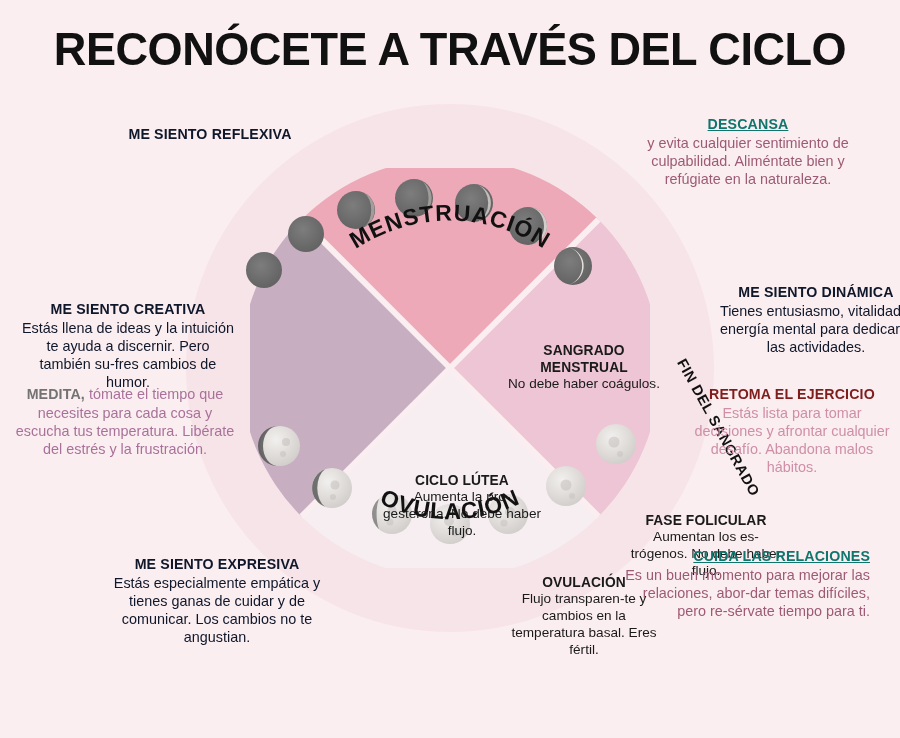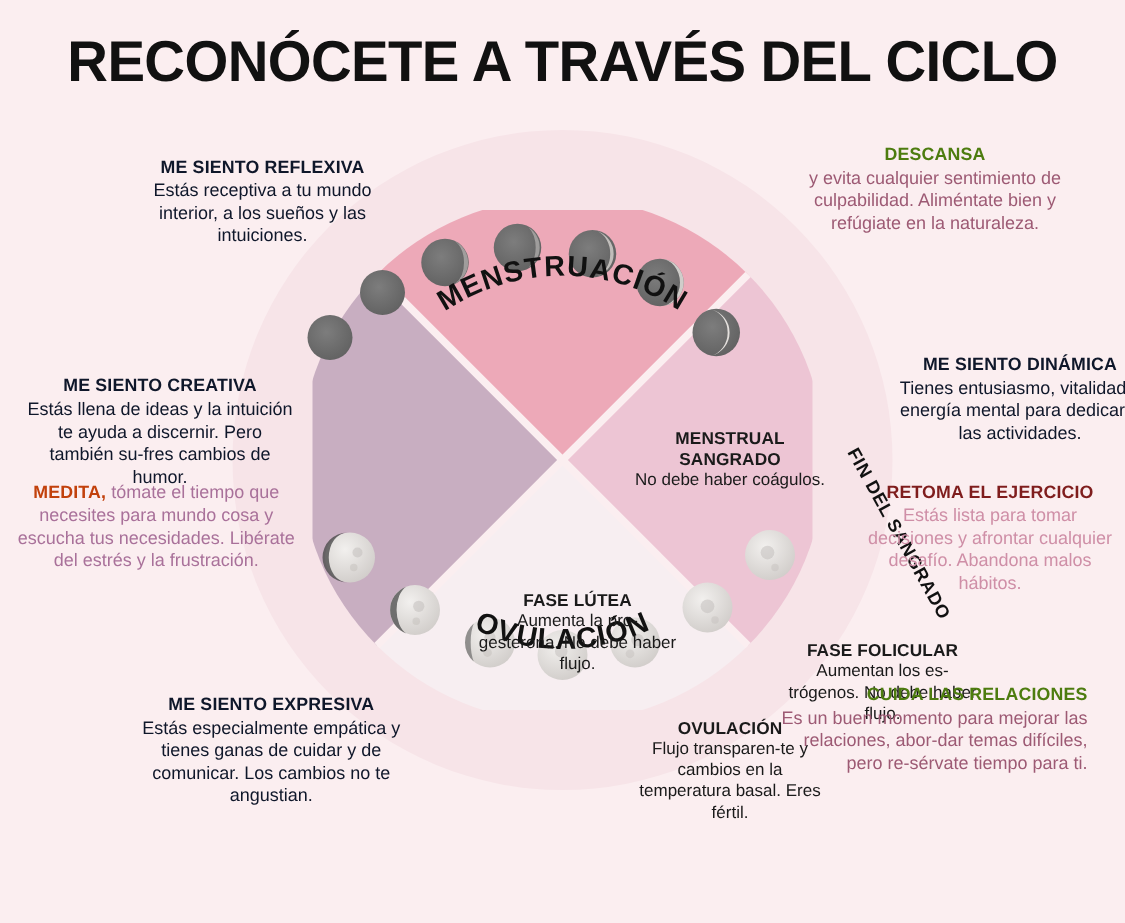--- a/index.html
+++ b/index.html
@@ -64,23 +64,23 @@
     position:absolute;
     text-align:center;
     line-height:1.26;
     font-size:14.4px;
   }
   .block .hd{font-weight:700;display:block;letter-spacing:.15px;font-size:14.2px;}
   .dark{color:#0f172a;}
   .mauve{color:#a9719a;}
   .rose{color:#cf8fa7;}
   .wine{color:#9d5a74;}
-  .wine .hd{color:#4d7c0f;}
+  .wine .hd{color:#0f766e;text-decoration:underline;}
   .rose .hd{color:#7f1d1d;text-align:center;}
-  .mauve .hd{color:#c2410c;}
+  .mauve .hd{color:#737373;}
 
   #b-reflexiva{left:104px;top:126px;width:212px;}
   #b-creativa {left:22px; top:280px;width:212px;margin-top:21px;}
   #b-medita   {left:14px; top:385px;width:222px;}
   #b-expresiva{left:104px; top:556px;width:226px;}
 
   #b-descansa {left:632px;top:116px;width:232px;}
   #b-dinamica {left:692px;top:284px;width:200px;margin-left:24px;}
   #b-retoma   {left:688px;top:386px;width:208px;}
   #b-relaciones{left:624px;top:548px;width:246px;text-align:right;}
@@ -211,54 +211,53 @@
         <textPath href="#arcBottom" startOffset="50%" text-anchor="middle">
           <tspan id="tp-bottom">OVULACIÓN</tspan>
         </textPath>
       </text>
     </svg>
   </div>
 
   <div class="arclabel" id="lbl-fin">FIN DEL SANGRADO</div>
 
   <div class="qtext" id="q-mens">
+    <b>SANGRADO</b>
     <b>MENSTRUAL</b>
-    <b>SANGRADO</b>
     <span>No debe haber coágulos.</span>
   </div>
 
   <div class="qtext" id="q-lut">
-    <b>FASE LÚTEA</b>
+    <b>CICLO LÚTEA</b>
     <span>Aumenta la pro-gesterona. No debe haber flujo.</span>
   </div>
 
   <div class="qtext" id="q-fol">
     <b>FASE FOLICULAR</b>
     <span>Aumentan los es-trógenos. No debe haber flujo.</span>
   </div>
 
   <div class="qtext" id="q-ovu">
     <b>OVULACIÓN</b>
     <span>Flujo transparen-te y cambios en la temperatura basal. Eres fértil.</span>
   </div>
 </div>
 
 <div class="block dark" id="b-reflexiva">
   <span class="hd">ME SIENTO REFLEXIVA</span>
-  <span>Estás receptiva a tu mundo interior, a los sueños y las intuiciones.</span>
 </div>
 
 <div class="block dark" id="b-creativa">
   <span class="hd">ME SIENTO CREATIVA</span>
   <span>Estás llena de ideas y la intuición te ayuda a discernir. Pero también su-fres cambios de humor.</span>
 </div>
 
 <div class="block mauve" id="b-medita">
   <span class="hd" style="display:inline">MEDITA,</span>
-  <span>tómate el tiempo que necesites para mundo cosa y escucha tus necesidades. Libérate del estrés y la frustración.</span>
+  <span>tómate el tiempo que necesites para cada cosa y escucha tus temperatura. Libérate del estrés y la frustración.</span>
 </div>
 
 <div class="block dark" id="b-expresiva">
   <span class="hd">ME SIENTO EXPRESIVA</span>
   <span>Estás especialmente empática y tienes ganas de cuidar y de comunicar. Los cambios no te angustian.</span>
 </div>
 
 <div class="block wine" id="b-descansa">
   <span class="hd">DESCANSA</span>
   <span>y evita cualquier sentimiento de culpabilidad. Aliméntate bien y refúgiate en la naturaleza.</span>

